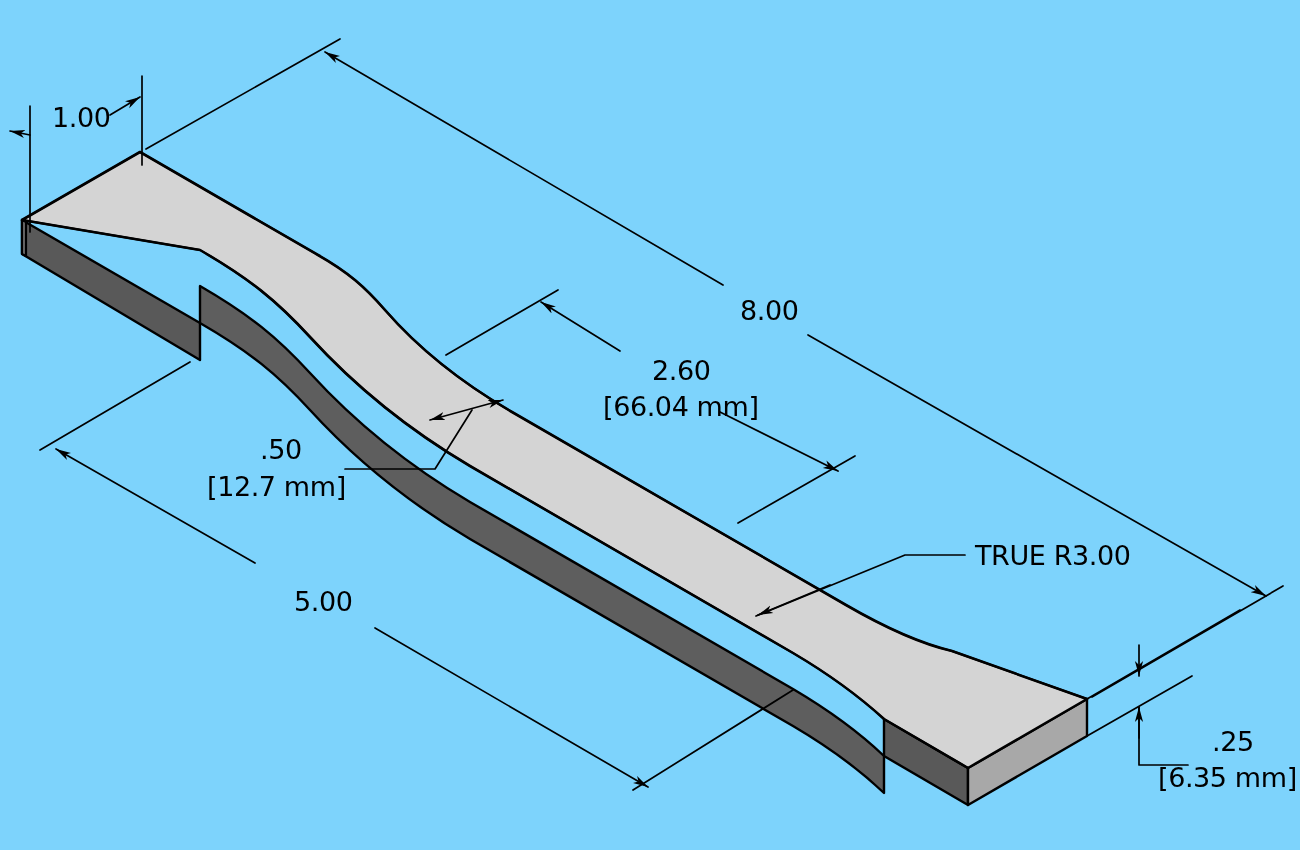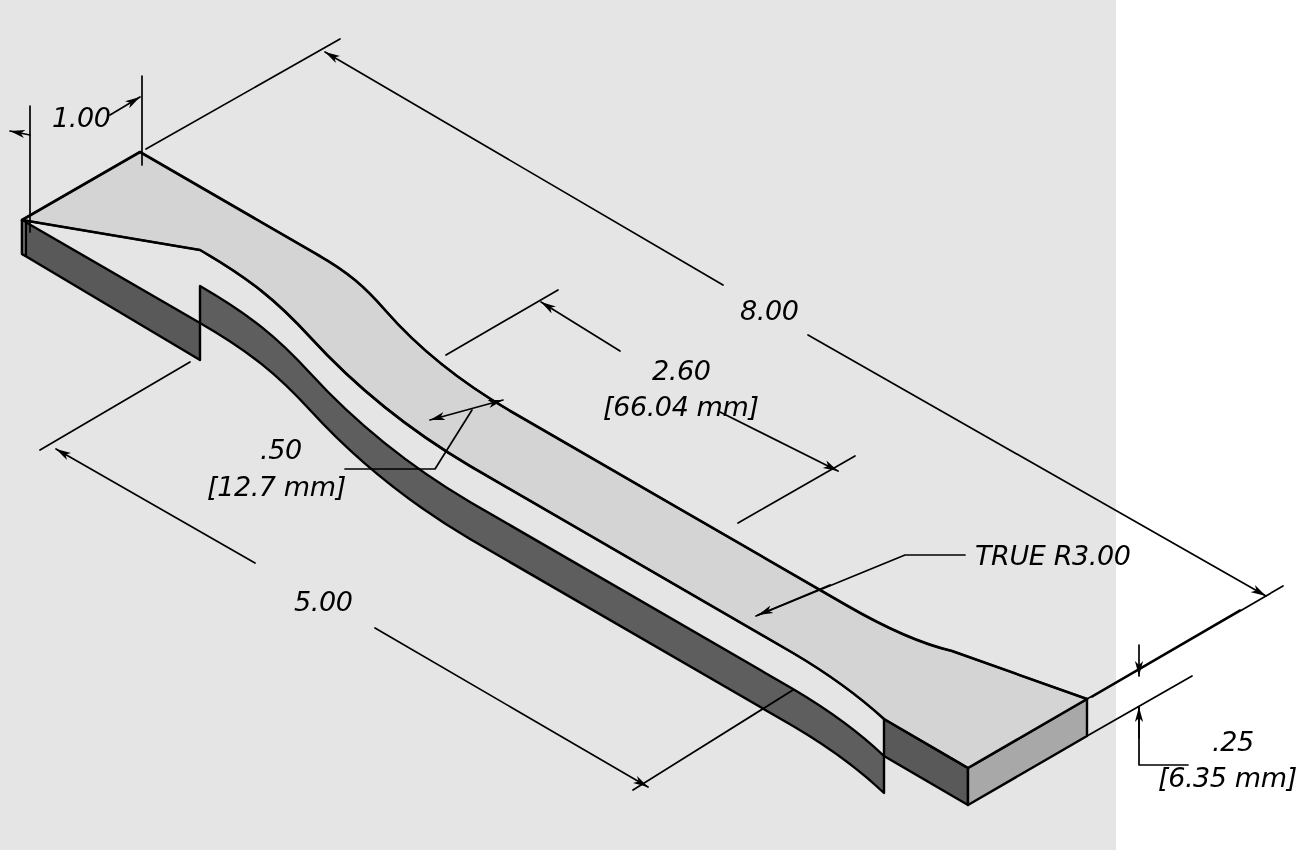--- a/index.html
+++ b/index.html
@@ -8,24 +8,23 @@
     background: #ffffff;
   }
   body {
     width: 1300px;
     height: 850px;
     overflow: hidden;
     font-family: "DejaVu Sans", sans-serif;
   }
   #drawing-root {
     position: relative;
-    width: 1116px;
+    width: 1300px;
     height: 850px;
-    background: #e5e5e5;
-    font-style: italic;
+    background: #7dd3fc;
   }
   svg.canvas {
     position: absolute;
     top: 0;
     left: 0;
     width: 1300px;
     height: 850px;
     display: block;
   }
   text.dim {

